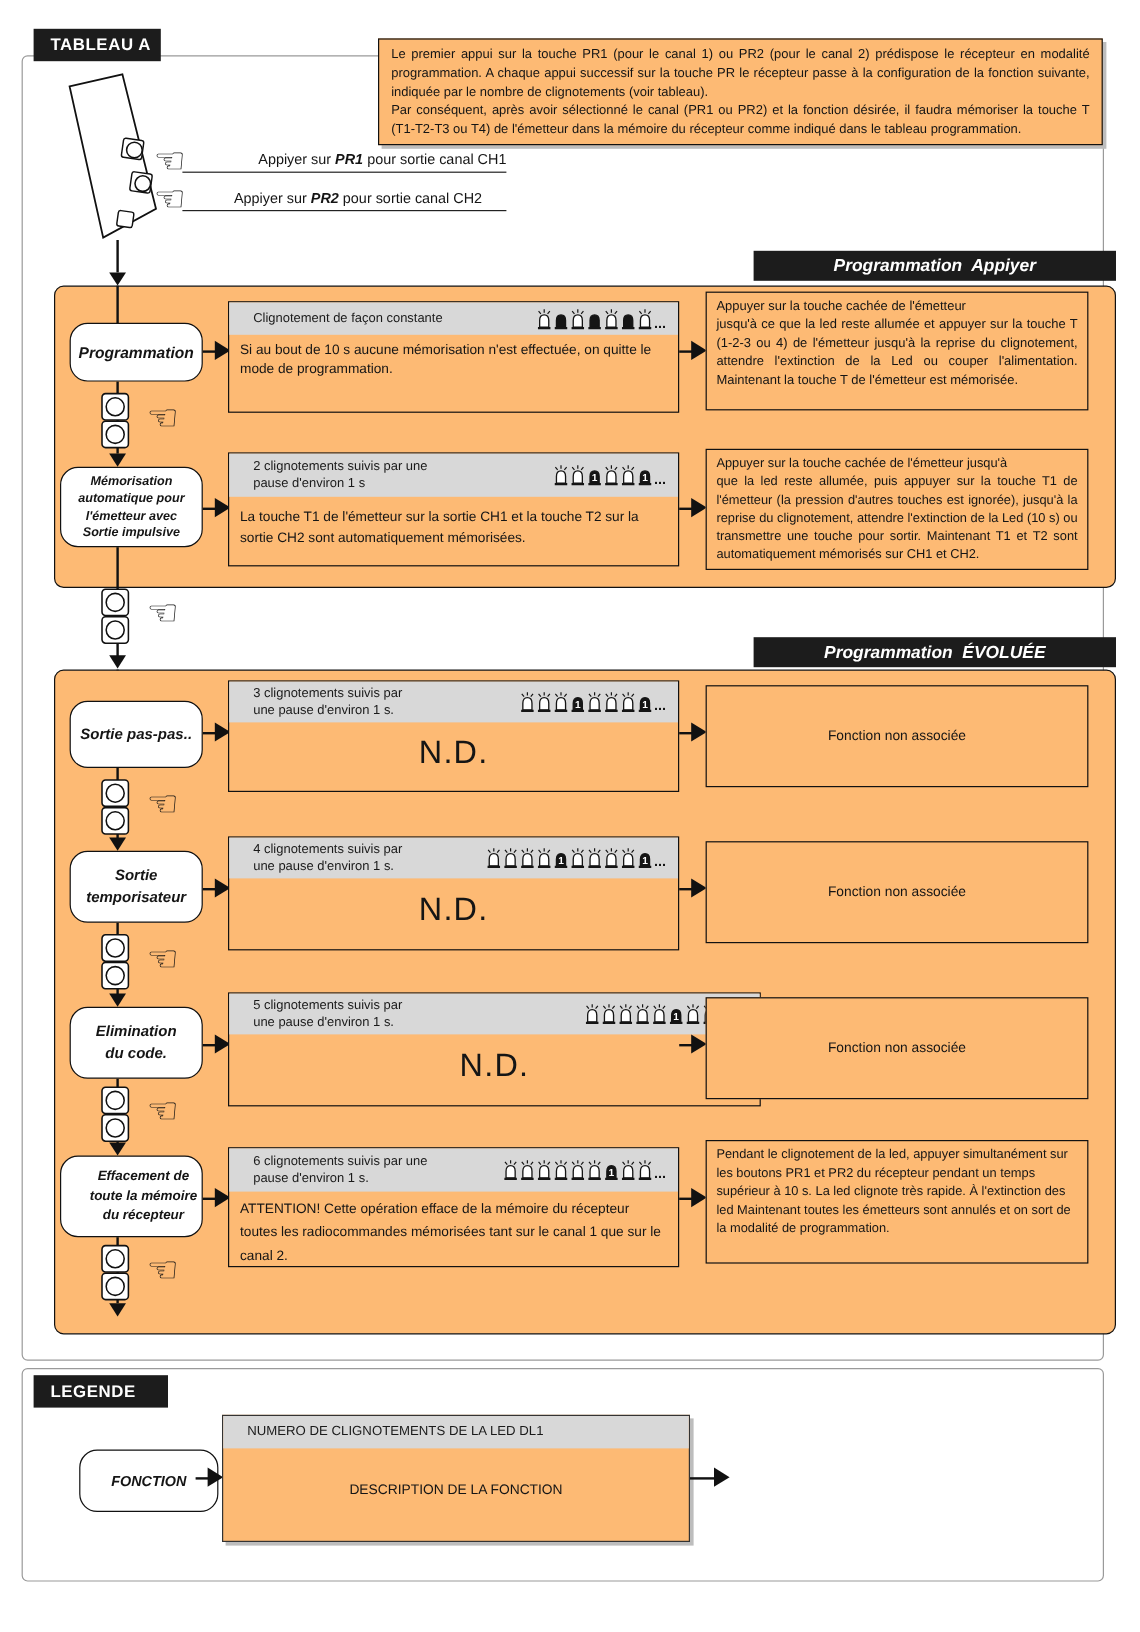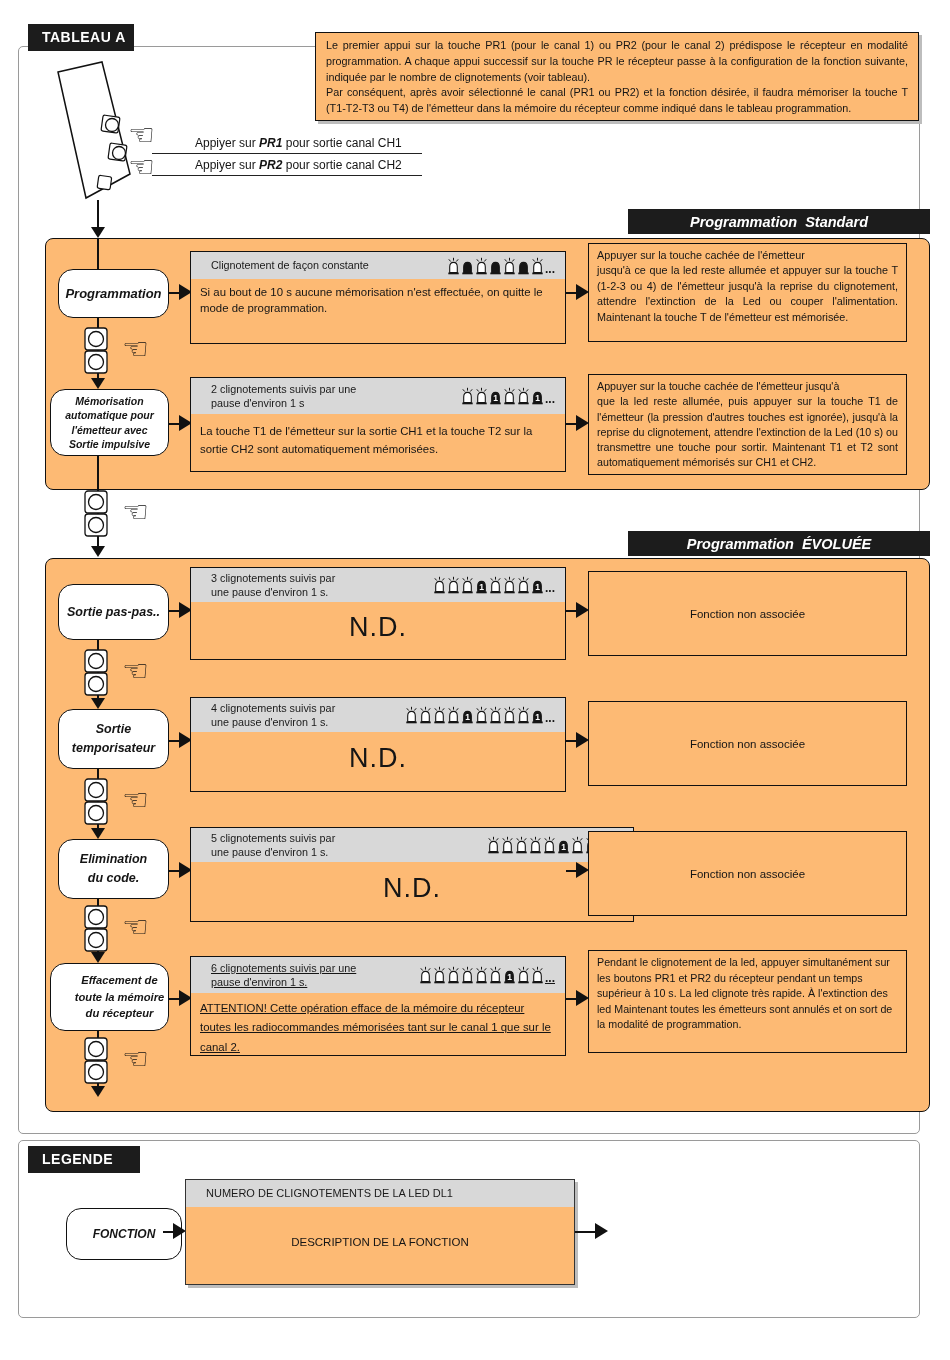--- a/index.html
+++ b/index.html
@@ -52,32 +52,32 @@
   <svg class="abs" style="left:36px;top:58px;" width="112" height="160" viewBox="0 0 112 160">
     <polygon points="22,14 66,4 94,116 50,140" fill="#fff" stroke="#111" stroke-width="1.5"></polygon>
     <rect x="66" y="58" width="17" height="16" rx="2" fill="#fff" stroke="#111" stroke-width="1.2" transform="rotate(8 74 66)"></rect>
     <circle cx="76" cy="67" r="6.5" fill="#fff" stroke="#111" stroke-width="1.3"></circle>
     <rect x="73" y="86" width="17" height="16" rx="2" fill="#fff" stroke="#111" stroke-width="1.2" transform="rotate(8 81 94)"></rect>
     <circle cx="83" cy="95" r="6.5" fill="#fff" stroke="#111" stroke-width="1.3"></circle>
     <rect x="62" y="118" width="13" height="13" rx="2" fill="#fff" stroke="#111" stroke-width="1.2" transform="rotate(8 68 124)"></rect>
   </svg>
 
   <span class="hand" style="left:128px;top:120px;">☜</span>
-  <div class="prlabel" style="left:152px;top:136px;">
+  <div class="prlabel" style="left:152px;top:126px;text-align:right;">
     <span>Appiyer sur </span><span class="prkey">PR1</span><span> pour sortie canal CH1</span>
   </div>
   <span class="hand" style="left:128px;top:152px;">☜</span>
   <div class="prlabel" style="left:152px;top:158px;">
     <span>Appiyer sur </span><span class="prkey">PR2</span><span> pour sortie canal CH2</span>
   </div>
 
   <div class="vline" style="left:97px;top:200px;height:27px;"></div>
   <div class="dhead" style="left:91px;top:227px;"></div>
 
-  <div class="abs blackbar hdr" style="left:628px;top:209px;width:302px;height:25px;">Programmation  Standard</div>
+  <div class="abs blackbar hdr" style="left:628px;top:209px;width:302px;height:25px;">Programmation  Appiyer</div>
 
   <div class="abs box" style="left:45px;top:238px;width:885px;height:252px;border-radius:8px;"></div>
 
   <div class="vline" style="left:97px;top:238px;height:32px;"></div>
   <div class="abs oval" style="left:58px;top:269px;width:111px;height:49px;font-size:13px;">Programmation</div>
   <div class="stem" style="left:169px;top:292px;width:12px;"></div>
   <div class="tri" style="left:179px;top:284px;"></div>
   <div class="abs box" style="left:190px;top:251px;width:376px;height:93px;">
     <div class="strip" style="height:27px;">
       <div class="striptext pre">Clignotement de façon constante</div>
@@ -416,21 +416,21 @@
     <circle cx="18" cy="36" r="7.5" fill="#fff" stroke="#111" stroke-width="1.3"></circle>
   </svg>
   <span class="hand" style="left:122px;top:912px;">☜</span>
   <div class="dhead" style="left:91px;top:952px;"></div>
 
   <div class="abs oval pre" style="left:50px;top:963px;width:119px;height:68px;font-size:11.2px;line-height:1.5;padding-left:20px;">Effacement de
 toute la mémoire
 du récepteur</div>
   <div class="stem" style="left:169px;top:998px;width:12px;"></div>
   <div class="tri" style="left:179px;top:990px;"></div>
-  <div class="abs box" style="left:190px;top:956px;width:376px;height:100px;text-decoration:underline;">
+  <div class="abs box" style="left:190px;top:956px;width:376px;height:100px;">
     <div class="strip" style="height:36px;">
       <div class="striptext pre">6 clignotements suivis par une
 pause d'environ 1 s.</div>
       <div class="leds">
           <svg width="13" height="18" viewBox="0 0 13 18">
             <path d="M2.7 15.6 L2.7 10 Q2.7 5.4 6.5 5.4 Q10.3 5.4 10.3 10 L10.3 15.6 Z" fill="#ffffff" stroke="#151515" stroke-width="1.1"></path>
             <line x1="1.3" y1="16.4" x2="11.7" y2="16.4" stroke="#151515" stroke-width="1.8"></line>
             <path d="M6.5 3.6 L6.5 0.8 M3.7 4.5 L1.8 2.3 M9.3 4.5 L11.2 2.3" stroke="#151515" stroke-width="1" fill="none"></path>
           </svg>
           <svg width="13" height="18" viewBox="0 0 13 18">

